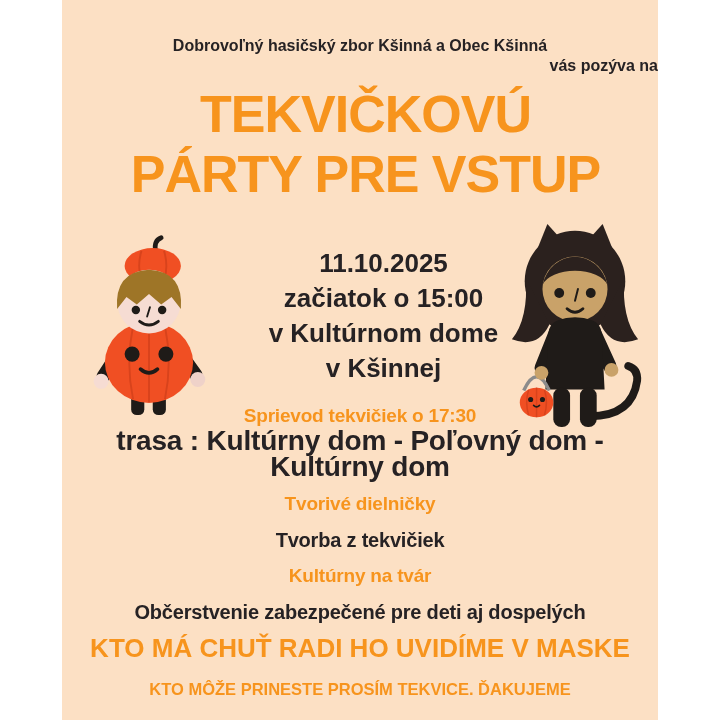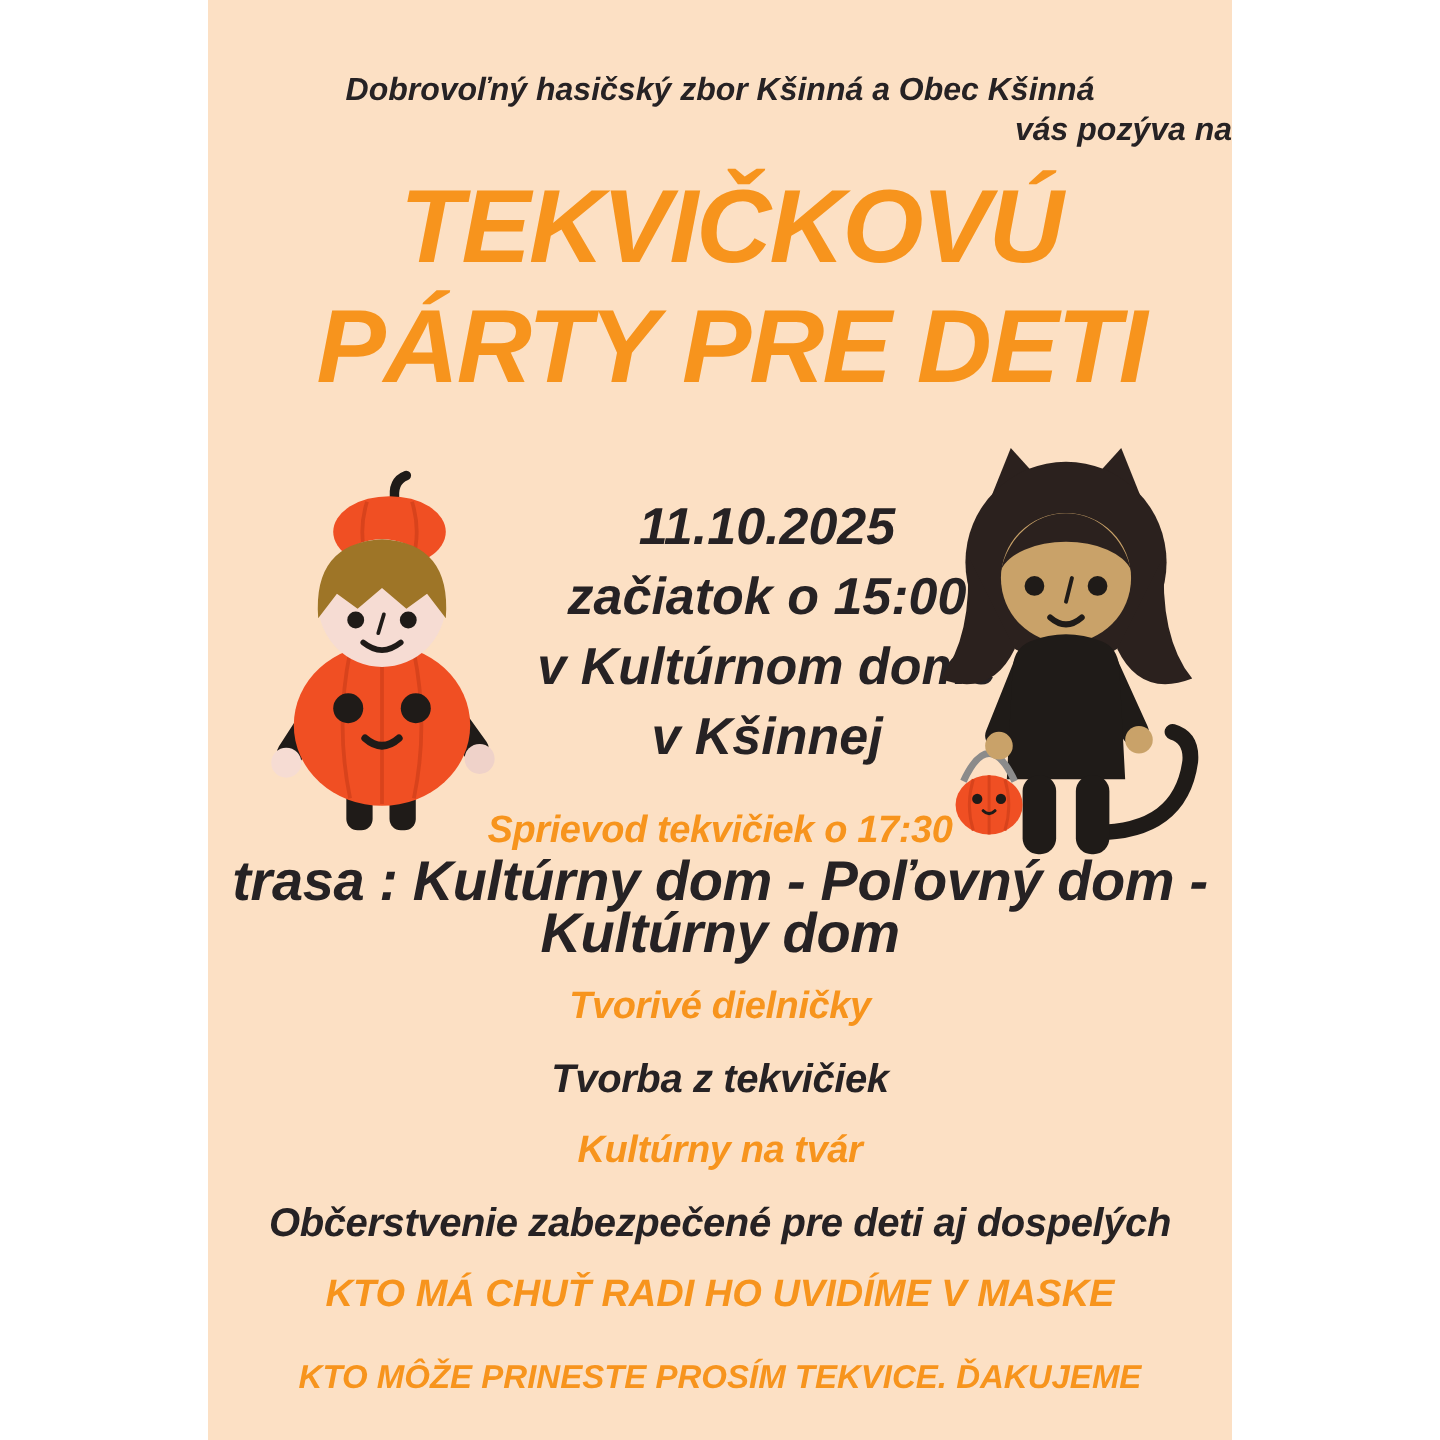--- a/index.html
+++ b/index.html
@@ -3,27 +3,26 @@
 <meta charset="utf-8">
 <style>
   html,body{margin:0;padding:0;}
   body{
     width:720px;height:720px;overflow:hidden;
     background:#ffffff;
     font-family:"Liberation Sans", sans-serif;
     -webkit-font-smoothing:antialiased;
   }
   .poster{
-    width:512px;height:720px;margin:0 auto;
+    width:596px;height:720px;margin:0 auto;
     background:var(--bg,#FCE0C4);
     text-align:center;
     position:relative;
     box-sizing:border-box;
     padding-top:36px;
-    font-style:italic;
   }
   .org-line{
     font-size:16px;font-weight:bold;color:var(--ink,#262224);
     line-height:20px;
   }
   .intro-line{
     font-size:16px;font-weight:bold;color:var(--ink,#262224);
     line-height:20px;
     text-align:right;
   }
@@ -54,35 +53,35 @@
   .line{
     font-weight:bold;
     letter-spacing:-0.2px;
   }
   .orange{color:var(--accent,#F7941D);}
   .black{color:var(--ink,#262224);}
   .parade-headline{font-size:19px;line-height:24px;margin-top:14px;}
   .parade-route{font-size:28px;line-height:26px;}
   .activity{font-size:19px;line-height:24px;margin-top:12px;}
   .activity.black{font-size:20px;}
-  .mask-line{font-size:19px;line-height:24px;margin-top:12px;letter-spacing:0;}
+  .mask-line{font-size:26px;line-height:24px;margin-top:12px;letter-spacing:0;}
   .entry-line{font-size:29px;line-height:36px;margin-top:12px;letter-spacing:-0.5px;}
   .thanks-line{font-size:16.5px;line-height:22px;margin-top:18px;letter-spacing:0;}
 </style>
 </head>
 <body>
 
 <div class="poster">
 
   <div class="org-line">Dobrovoľný hasičský zbor Kšinná a Obec Kšinná</div>
   <div class="intro-line">vás pozýva na</div>
 
   <h1 class="title">
     <span>TEKVIČKOVÚ</span><br>
-    <span>PÁRTY PRE DETI</span>
+    <span>PÁRTY PRE VSTUP</span>
   </h1>
 
   <div class="middle">
 
     <svg class="kid boy" width="122" height="183" viewBox="0 0 130 195" aria-hidden="true">
 
       <path d="M38 118 L16 152" stroke="#1F1B18" stroke-width="14" stroke-linecap="round" fill="none"></path>
       <path d="M92 118 L115 150" stroke="#1F1B18" stroke-width="14" stroke-linecap="round" fill="none"></path>
       <circle cx="14" cy="157" r="8" fill="#F6DCD3"></circle>
       <circle cx="117" cy="155" r="8" fill="#EFD2C9"></circle>

